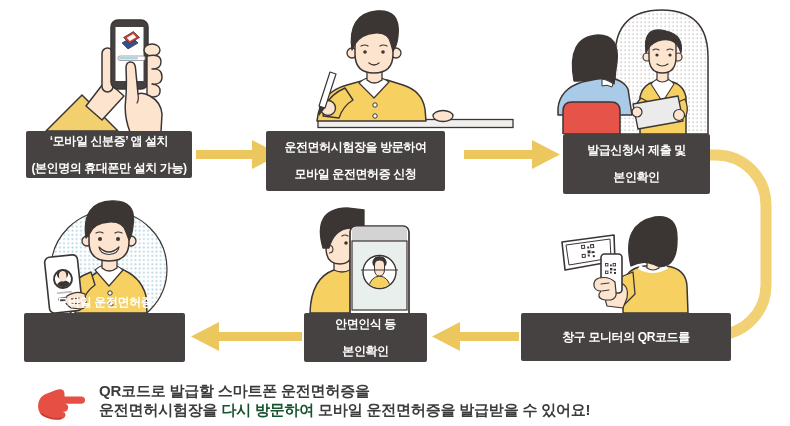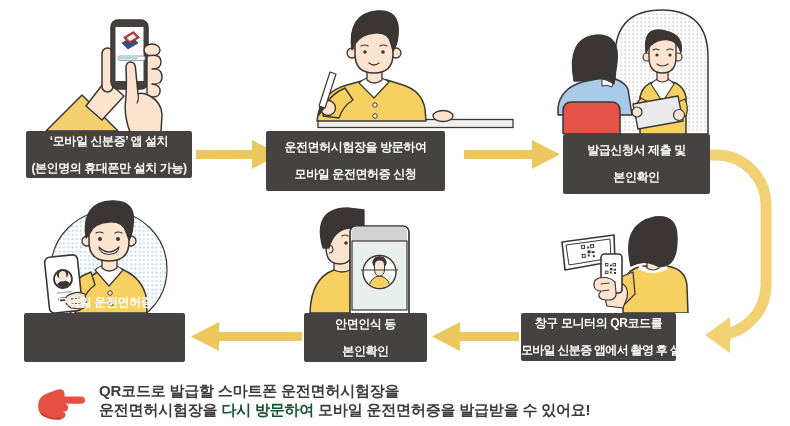--- a/index.html
+++ b/index.html
@@ -305,35 +305,34 @@
     <div class="l2">(본인명의 휴대폰만 설치 가능)</div>
   </div>
   <div class="label-box" style="left:266px;top:131px;width:179px;height:60px;">
     <div class="l1">운전면허시험장을 방문하여</div>
     <div class="l2">모바일 운전면허증 신청</div>
   </div>
   <div class="label-box" style="left:563px;top:134px;width:147px;height:60px;">
     <div class="l1">발급신청서 제출 및</div>
     <div class="l2">본인확인</div>
   </div>
-  <div class="label-box" style="left:521px;top:313px;width:155px;height:48px;">
+  <div class="label-box" style="left:521px;top:313px;width:210px;height:48px;">
     <div class="l1">창구 모니터의 QR코드를</div>
-    <div class="l2 tight">모바일 신분증 앱에서 촬영 후 설치</div>
   </div>
   <div class="label-box" style="left:304px;top:313px;width:123px;height:49px;">
     <div class="l1">안면인식 등</div>
     <div class="l2">본인확인</div>
   </div>
   <div class="label-box" style="left:24px;top:313px;width:161px;height:49px;gap:43px;">
     <div class="l1">모바일 운전면허증</div>
     <div class="l2">발급 완료!</div>
   </div>
 
   <svg class="hand-icon" width="52" height="32" viewBox="0 0 52 32">
     <path d="M8.5 5.5 L20 1 Q28 -1.5 28.5 4.5 L28.5 7.5 L45 7.5 Q49 7.5 49 11 Q49 14.8 45 14.8 L29 14.8 Q33 15.8 32 19.5 Q31 23.2 26.5 22.6 Q30.5 23.8 29.3 27 Q28 30.5 23 29.8 L11 28.8 Q2 26.5 2 17 Q2 9.5 8.5 5.5 Z" fill="#e65044"></path>
     <path d="M6 25 Q15 31.5 25 29.5" fill="none" stroke="#ca3d33" stroke-width="1.8" stroke-linecap="round"></path>
   </svg>
   <div class="note">
-    <div>QR코드로 발급할 스마트폰 운전면허시험장을</div>
+    <div>QR코드로 발급할 스마트폰 운전면허증을</div>
     <div><span>운전면허시험장을 </span><span class="hl">다시 방문하여</span><span> 모바일 운전면허증을 발급받을 수 있어요!</span></div>
   </div>
 
 </div>
 
 </body></html>

